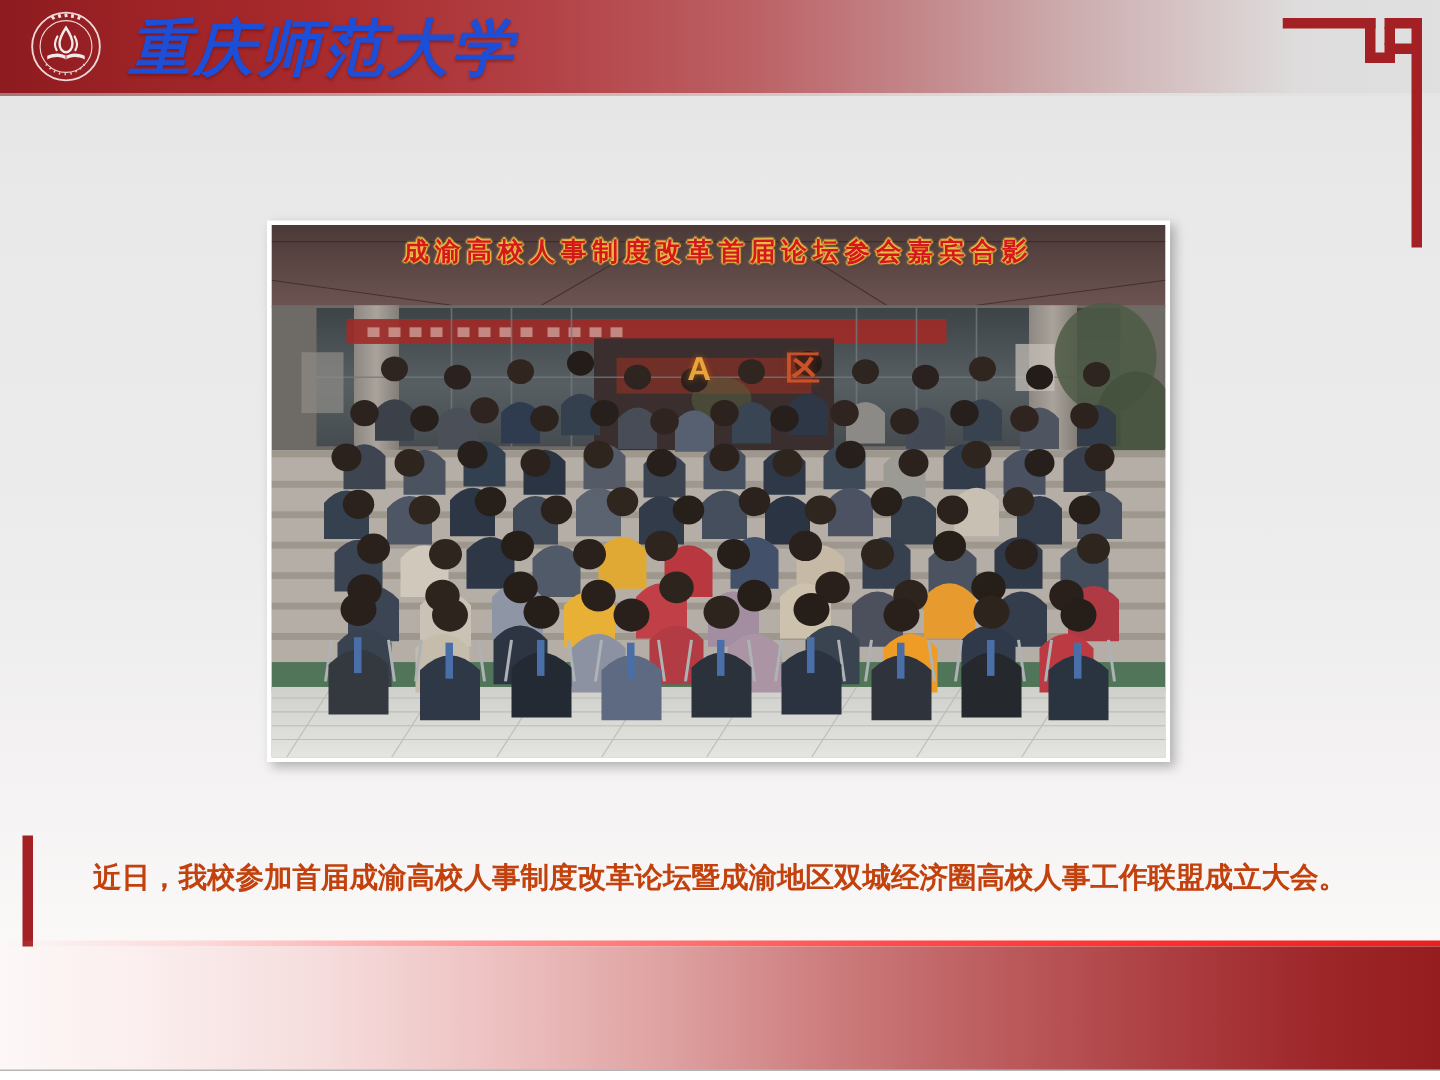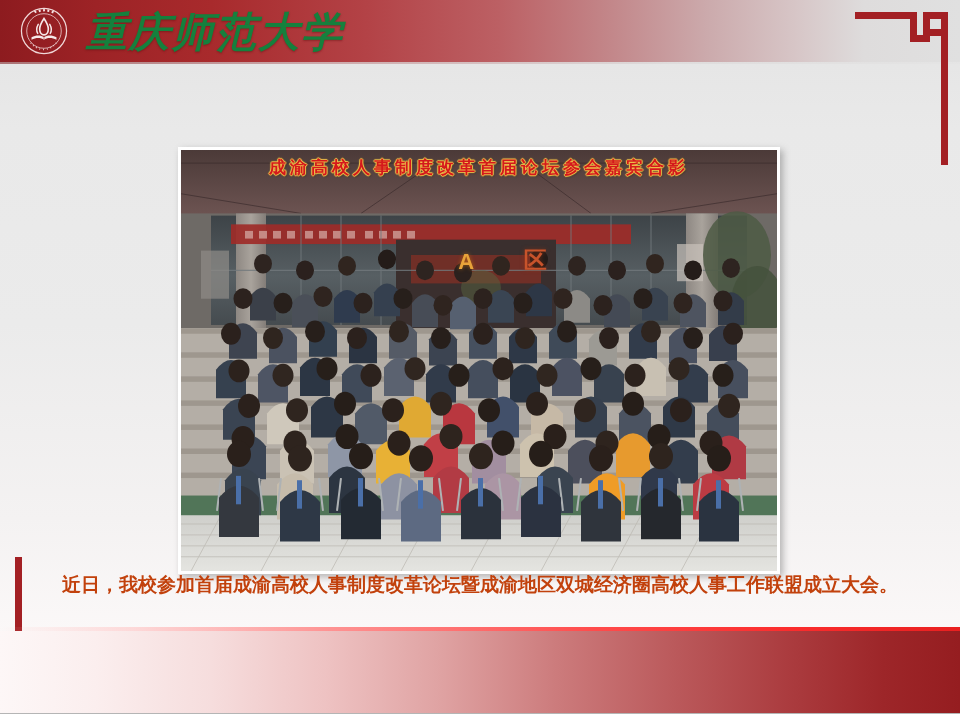--- a/index.html
+++ b/index.html
@@ -78,21 +78,21 @@
     left: 86px;
     top: 6px;
     height: 52px;
     display: flex;
     align-items: center;
     font-family: "Liberation Serif", "DejaVu Serif", serif;
     font-size: 41px;
     font-weight: bold;
     font-style: italic;
     letter-spacing: 2px;
-    color: #15803d;
+    color: #1d4ed8;
     white-space: nowrap;
     text-shadow: 0 1px 2px rgba(90,10,14,0.45);
   }
 
   
   .ornament-tr {
     position: absolute;
     right: 7px;
     top: 8px;
     width: 98px;
@@ -106,21 +106,21 @@
     height: 160px;
   }
   .ornament-tr svg, .ornament-bl svg { display: block; width: 100%; height: 100%; }
 
   
   .photo-frame {
     position: absolute;
     left: 178px;
     top: 147px;
     width: 602px;
-    height: 427px;
+    height: 361px;
     background: #ffffff;
     padding: 3px;
     box-sizing: border-box;
     box-shadow: 3px 3px 7px rgba(80,80,80,0.40);
   }
   .photo {
     position: relative;
     width: 100%;
     height: 100%;
     overflow: hidden;

